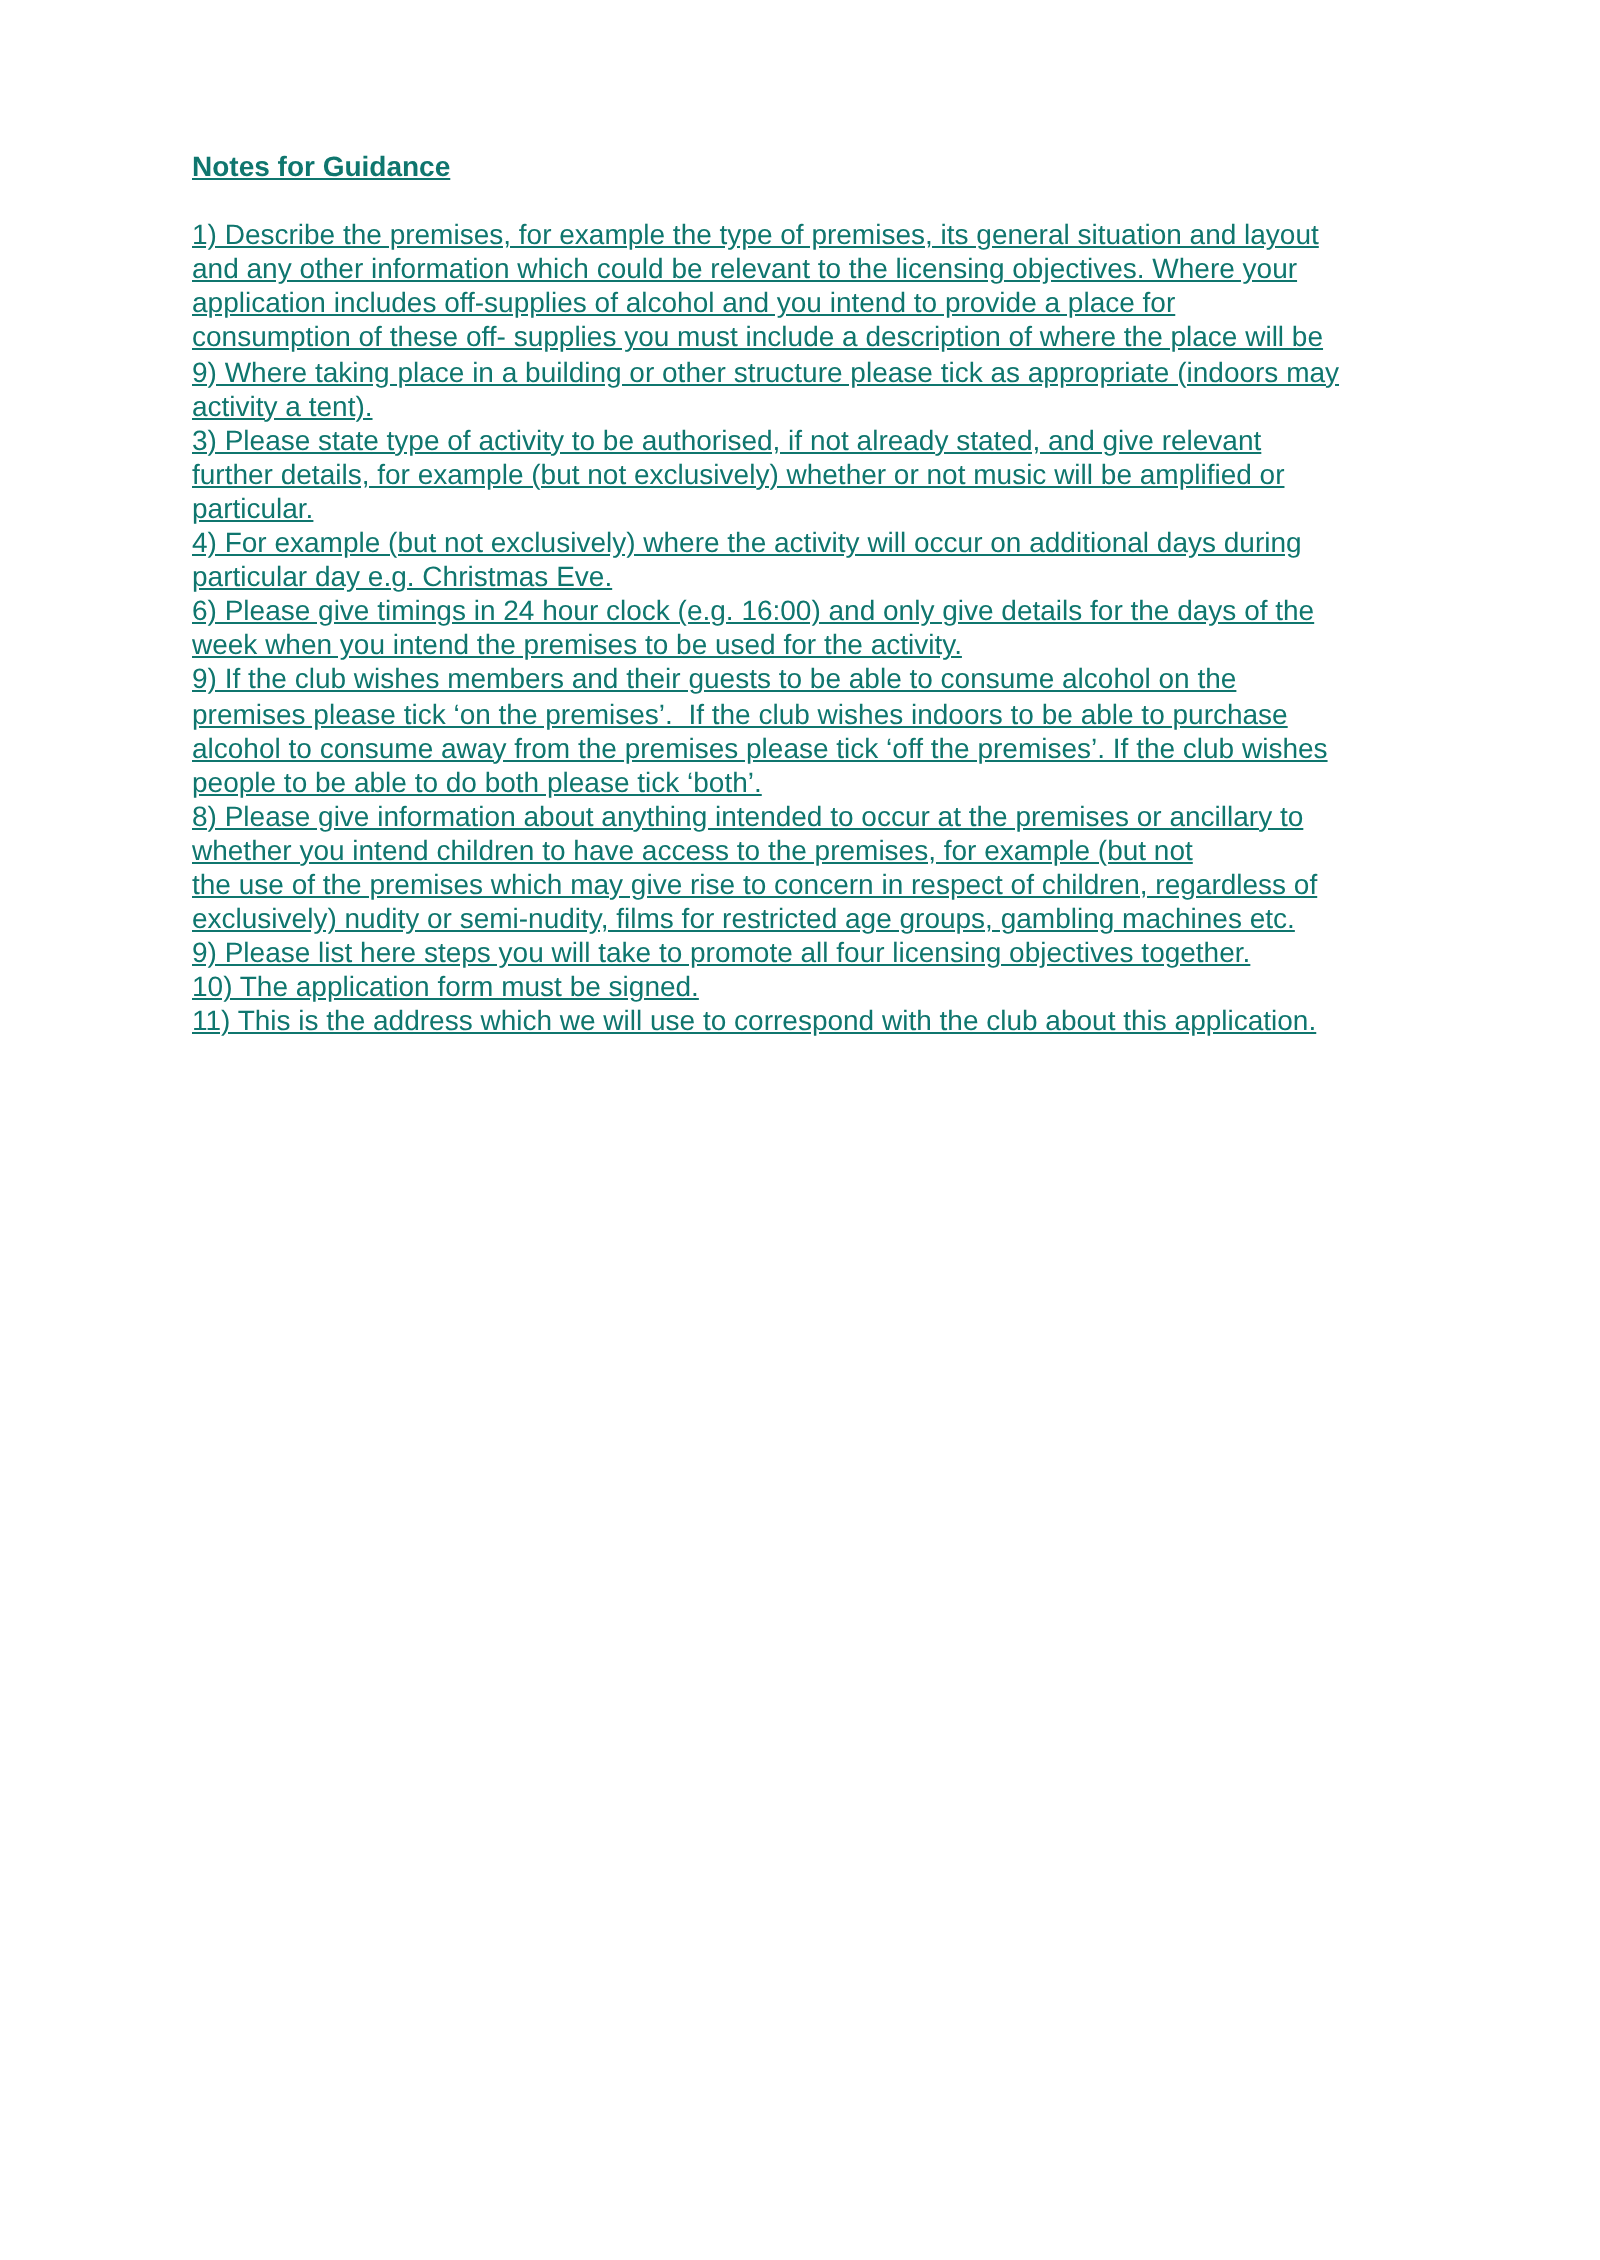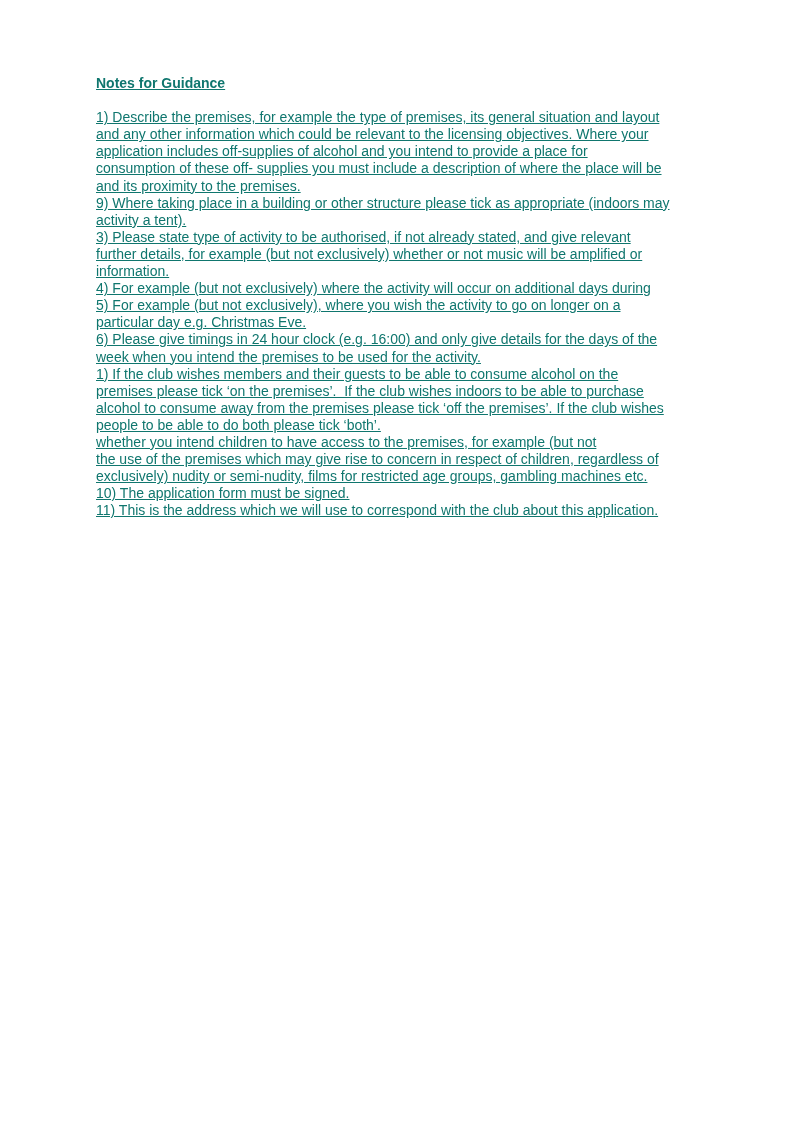--- a/index.html
+++ b/index.html
@@ -45,35 +45,35 @@
 
 <div class="page">
   <div class="content">
     <div class="doc-title">Notes for Guidance</div>
     <div class="blank-line"></div>
     <div>
         <div class="text-line">1) Describe the premises, for example the type of premises, its general situation and layout</div>
         <div class="text-line">and any other information which could be relevant to the licensing objectives. Where your</div>
         <div class="text-line">application includes off-supplies of alcohol and you intend to provide a place for</div>
         <div class="text-line">consumption of these off- supplies you must include a description of where the place will be</div>
-        <div class="text-line">and its proximity to the premises.</div>
         <div class="text-line">9) Where taking place in a building or other structure please tick as appropriate (indoors may</div>
         <div class="text-line">activity a tent).</div>
         <div class="text-line">3) Please state type of activity to be authorised, if not already stated, and give relevant</div>
         <div class="text-line">further details, for example (but not exclusively) whether or not music will be amplified or</div>
-        <div class="text-line">information.</div>
+        <div class="text-line">particular.</div>
         <div class="text-line">4) For example (but not exclusively) where the activity will occur on additional days during</div>
-        <div class="text-line">5) For example (but not exclusively), where you wish the activity to go on longer on a</div>
         <div class="text-line">particular day e.g. Christmas Eve.</div>
         <div class="text-line">6) Please give timings in 24 hour clock (e.g. 16:00) and only give details for the days of the</div>
         <div class="text-line">week when you intend the premises to be used for the activity.</div>
-        <div class="text-line">1) If the club wishes members and their guests to be able to consume alcohol on the</div>
+        <div class="text-line">9) If the club wishes members and their guests to be able to consume alcohol on the</div>
         <div class="text-line">premises please tick ‘on the premises’.  If the club wishes indoors to be able to purchase</div>
         <div class="text-line">alcohol to consume away from the premises please tick ‘off the premises’. If the club wishes</div>
         <div class="text-line">people to be able to do both please tick ‘both’.</div>
+        <div class="text-line">8) Please give information about anything intended to occur at the premises or ancillary to</div>
         <div class="text-line">whether you intend children to have access to the premises, for example (but not</div>
         <div class="text-line">the use of the premises which may give rise to concern in respect of children, regardless of</div>
         <div class="text-line">exclusively) nudity or semi-nudity, films for restricted age groups, gambling machines etc.</div>
+        <div class="text-line">9) Please list here steps you will take to promote all four licensing objectives together.</div>
         <div class="text-line">10) The application form must be signed.</div>
         <div class="text-line">11) This is the address which we will use to correspond with the club about this application.</div>
       </div>
   </div>
 </div>
 
 </body></html>

